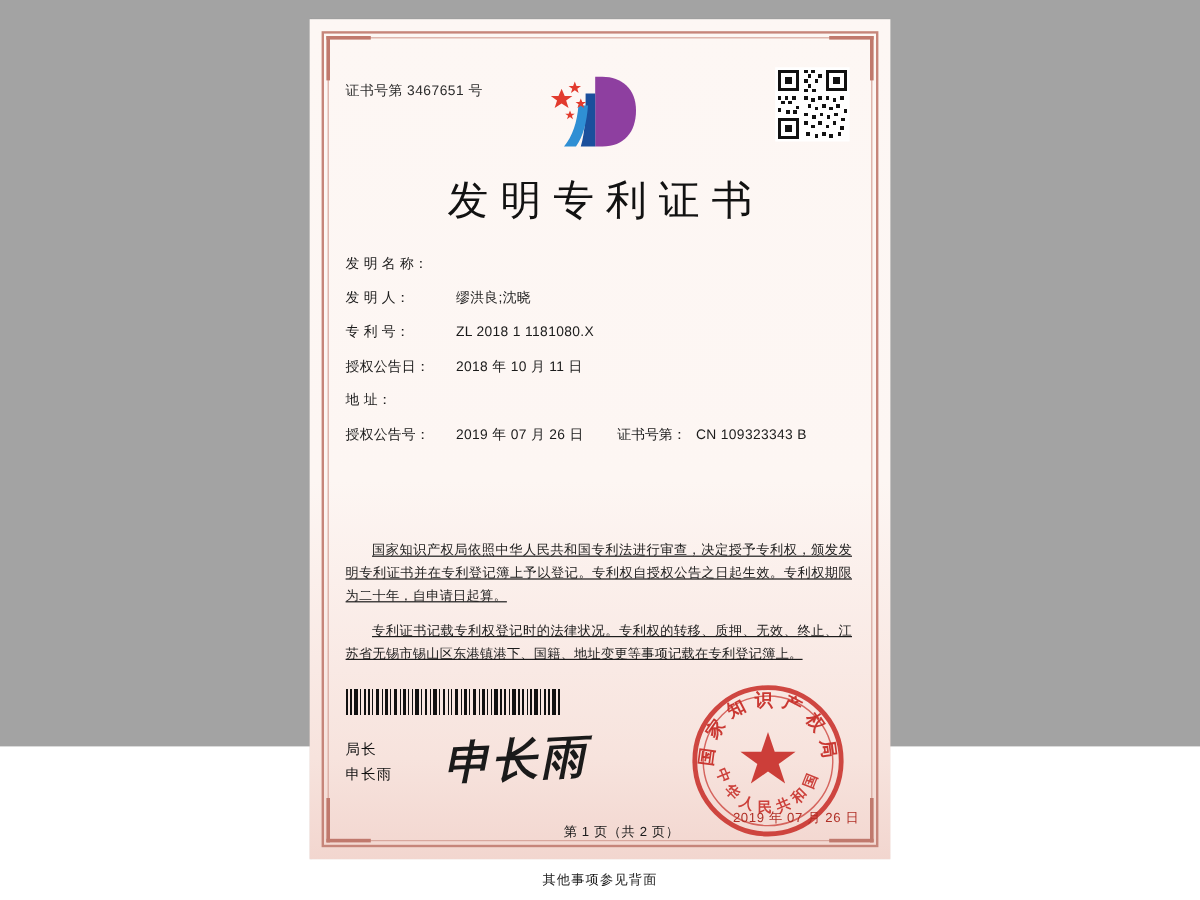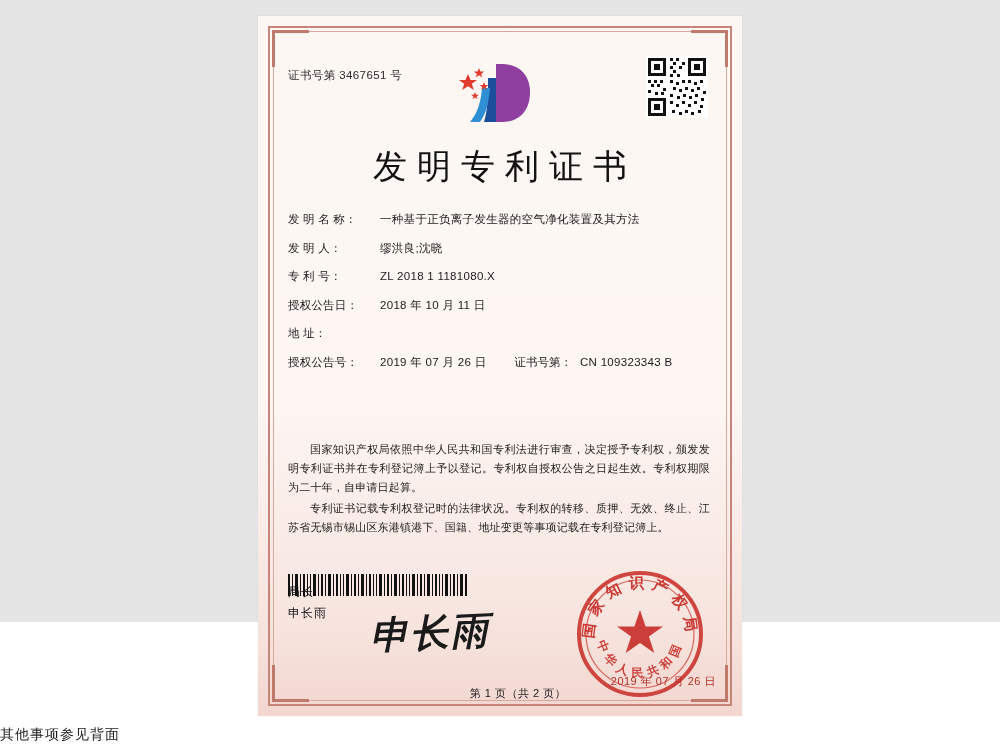--- a/index.html
+++ b/index.html
@@ -10,21 +10,21 @@
   body {
     width: 1000px;
     height: 750px;
     font-family: "Liberation Sans", sans-serif;
     overflow: hidden;
   }
   .page {
     position: relative;
     width: 1000px;
     height: 622px;
-    background: #e5e5e5;
+    background: #a3a3a3;
   }
   
   .certificate {
     position: absolute;
     left: 258px;
     top: 16px;
     width: 484px;
     height: 700px;
     background: linear-gradient(180deg, #fdf7f4 0%, #fdf6f3 55%, #f7e3dd 88%, #f2d6cf 100%);
     box-shadow: 0 0 1px rgba(0,0,0,0.15);
@@ -125,36 +125,36 @@
   .paras {
     position: absolute;
     left: 30px;
     right: 32px;
     top: 424px;
     font-size: 11px;
     line-height: 19px;
     color: #1c1c1c;
     text-align: justify;
   }
-  .para { text-indent: 22px; margin: 0 0 2px 0; letter-spacing: 0.2px; }
+  .para { text-indent: 22px; margin: 10px 0 2px 0; letter-spacing: 0.2px; text-decoration: underline; }
 
   
   .barcode {
     position: absolute;
     left: 30px;
     top: 558px;
     width: 180px;
     height: 22px;
   }
 
   
   .sig-block {
     position: absolute;
     left: 30px;
-    top: 566px;
+    top: 598px;
     font-size: 12px;
     line-height: 21px;
     color: #111;
     letter-spacing: 1px;
   }
   .sig-script {
     position: absolute;
     left: 112px;
     top: 592px;
     font-family: "DejaVu Serif", "Liberation Serif", serif;
@@ -193,22 +193,22 @@
     font-size: 11px;
     color: #1b1b1b;
     letter-spacing: 0.5px;
     margin-left: 36px;
   }
   .outside-note {
     position: absolute;
     left: 0;
     right: 0;
     top: 726px;
-    text-align: left;
-    font-size: 14px;
+    text-align: center;
+    font-size: 11px;
     color: #1b1b1b;
     letter-spacing: 1px;
   }
 </style>
 </head>
 <body>
 
 <div class="page">
 
   <div class="certificate">
@@ -298,21 +298,20 @@
             <rect x="52" y="54" width="3" height="3"></rect>
         </g>
       </svg>
     </div>
 
     <div class="title">发明专利证书</div>
 
     <div class="fields">
       <div class="field-row">
         <span class="field-label">发 明 名 称：</span>
-        <span class="field-value">一种基于正负离子发生器的空气净化装置及其方法</span>
       </div>
       <div class="field-row">
         <span class="field-label">发 明 人：</span>
         <span class="field-value">缪洪良;沈晓</span>
       </div>
       <div class="field-row">
         <span class="field-label">专 利 号：</span>
         <span class="field-value">ZL 2018 1 1181080.X</span>
       </div>
       <div class="field-row">

